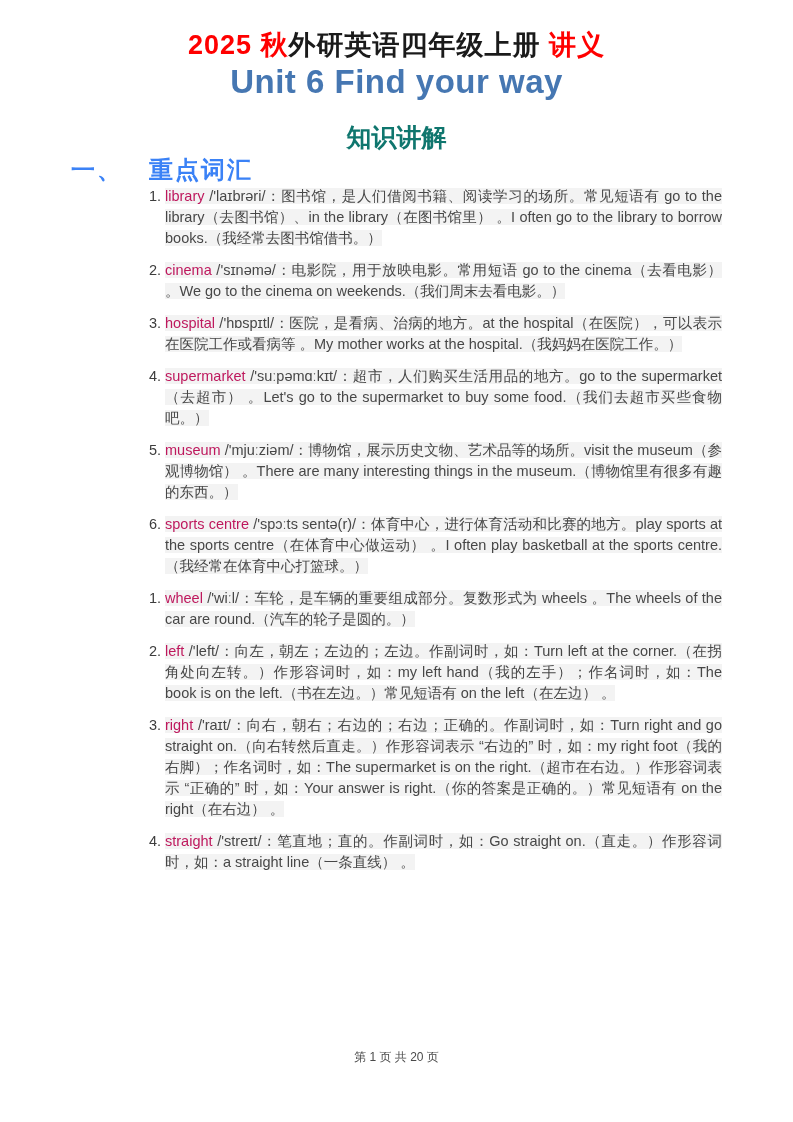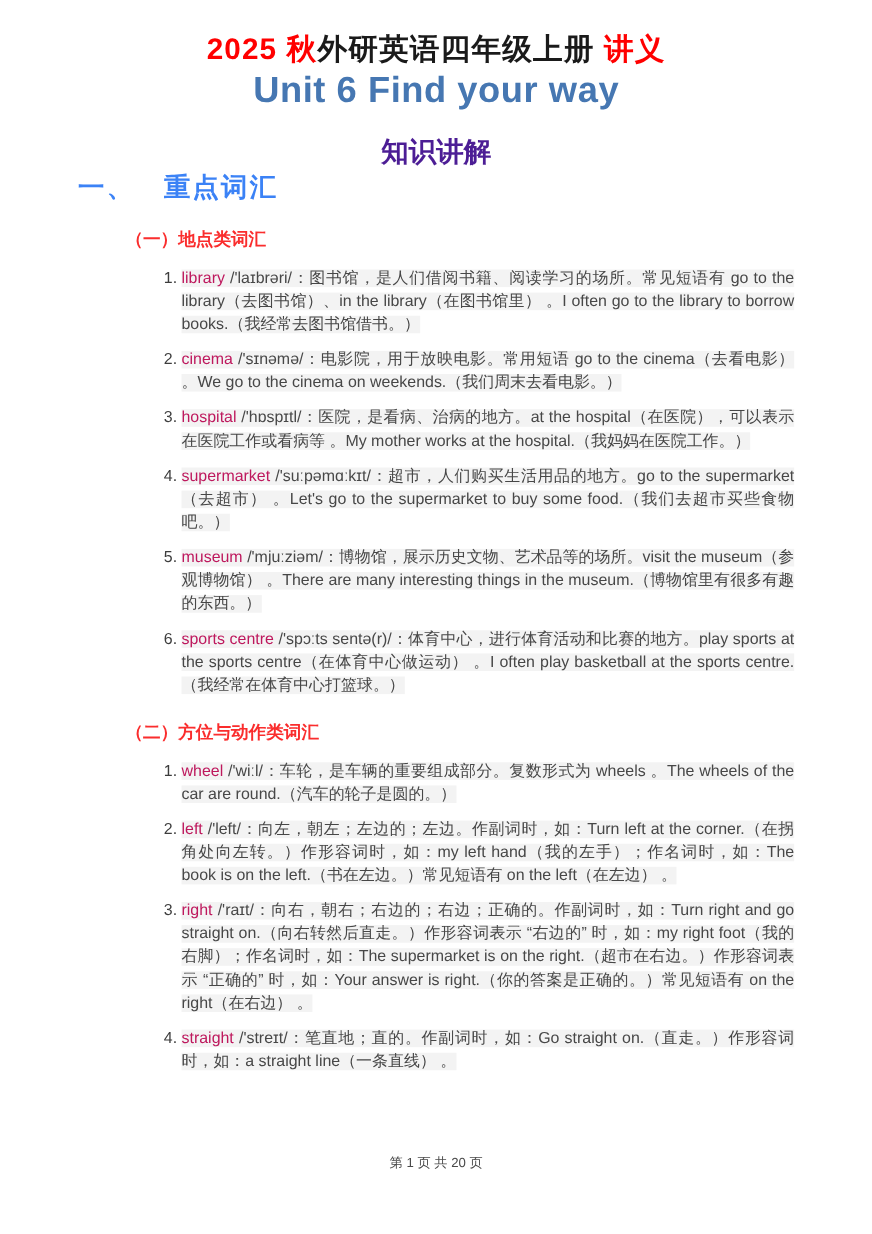--- a/index.html
+++ b/index.html
@@ -34,21 +34,21 @@
     font-size: 33px;
     font-weight: bold;
     color: #4677b2;
     letter-spacing: 0.5px;
   }
   .subtitle {
     text-align: center;
     font-family: Liberation Sans, sans-serif;
     font-size: 25px;
     font-weight: bold;
-    color: #4c1d95;
+    color: #0f766e;
     margin-top: 20px;
   }
   .section-heading {
     font-family: Liberation Sans, sans-serif;
     font-size: 24px;
     font-weight: bold;
     color: #3b82f6;
     letter-spacing: 2px;
   }
   .sub-heading {
@@ -101,21 +101,20 @@
   <div class="doc-title">
     <span class="red">2025 秋</span><span class="black">外研英语四年级上册</span><span class="red"> 讲义</span>
   </div>
 
   <div class="unit-title">Unit  6 Find your way</div>
 
   <div class="subtitle">知识讲解</div>
 
   <div class="section-heading">一、　重点词汇</div>
 
-  <div class="sub-heading">（一）地点类词汇</div>
 
   <ol class="vocab-list">
     <li>
       <span class="hl"><span class="term">library</span><span class="def"> /'laɪbrəri/：图书馆，是人们借阅书籍、阅读学习的场所。常见短语有 go to the library（去图书馆）、in the library（在图书馆里） 。I often go to the library to borrow books.（我经常去图书馆借书。）</span></span>
     </li>
     <li>
       <span class="hl"><span class="term">cinema</span><span class="def"> /'sɪnəmə/：电影院，用于放映电影。常用短语 go to the cinema（去看电影） 。We go to the cinema on weekends.（我们周末去看电影。）</span></span>
     </li>
     <li>
       <span class="hl"><span class="term">hospital</span><span class="def"> /'hɒspɪtl/：医院，是看病、治病的地方。at the hospital（在医院），可以表示在医院工作或看病等 。My mother works at the hospital.（我妈妈在医院工作。）</span></span>
@@ -124,21 +123,20 @@
       <span class="hl"><span class="term">supermarket</span><span class="def"> /'suːpəmɑːkɪt/：超市，人们购买生活用品的地方。go to the supermarket（去超市） 。Let's go to the supermarket to buy some food.（我们去超市买些食物吧。）</span></span>
     </li>
     <li>
       <span class="hl"><span class="term">museum</span><span class="def"> /'mjuːziəm/：博物馆，展示历史文物、艺术品等的场所。visit the museum（参观博物馆） 。There are many interesting things in the museum.（博物馆里有很多有趣的东西。）</span></span>
     </li>
     <li>
       <span class="hl"><span class="term">sports centre</span><span class="def"> /'spɔːts sentə(r)/：体育中心，进行体育活动和比赛的地方。play sports at the sports centre（在体育中心做运动） 。I often play basketball at the sports centre.（我经常在体育中心打篮球。）</span></span>
     </li>
   </ol>
 
-  <div class="sub-heading">（二）方位与动作类词汇</div>
 
   <ol class="vocab-list">
     <li>
       <span class="hl"><span class="term">wheel</span><span class="def"> /'wiːl/：车轮，是车辆的重要组成部分。复数形式为 wheels 。The wheels of the car are round.（汽车的轮子是圆的。）</span></span>
     </li>
     <li>
       <span class="hl"><span class="term">left</span><span class="def"> /'left/：向左，朝左；左边的；左边。作副词时，如：Turn left at the corner.（在拐角处向左转。）作形容词时，如：my left hand（我的左手）；作名词时，如：The book is on the left.（书在左边。）常见短语有 on the left（在左边） 。</span></span>
     </li>
     <li>
       <span class="hl"><span class="term">right</span><span class="def"> /'raɪt/：向右，朝右；右边的；右边；正确的。作副词时，如：Turn right and go straight on.（向右转然后直走。）作形容词表示 “右边的” 时，如：my right foot（我的右脚）；作名词时，如：The supermarket is on the right.（超市在右边。）作形容词表示 “正确的” 时，如：Your answer is right.（你的答案是正确的。）常见短语有 on the right（在右边） 。</span></span>

